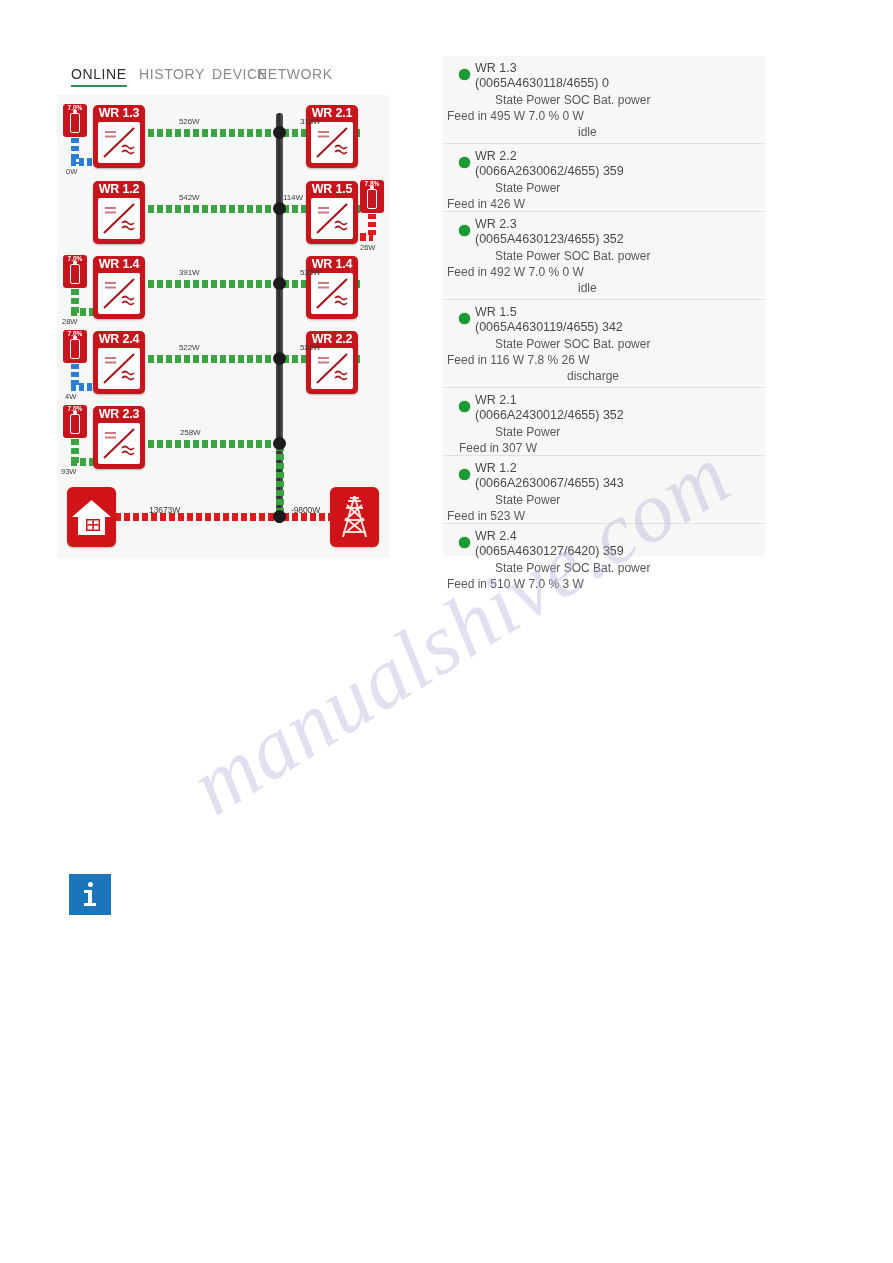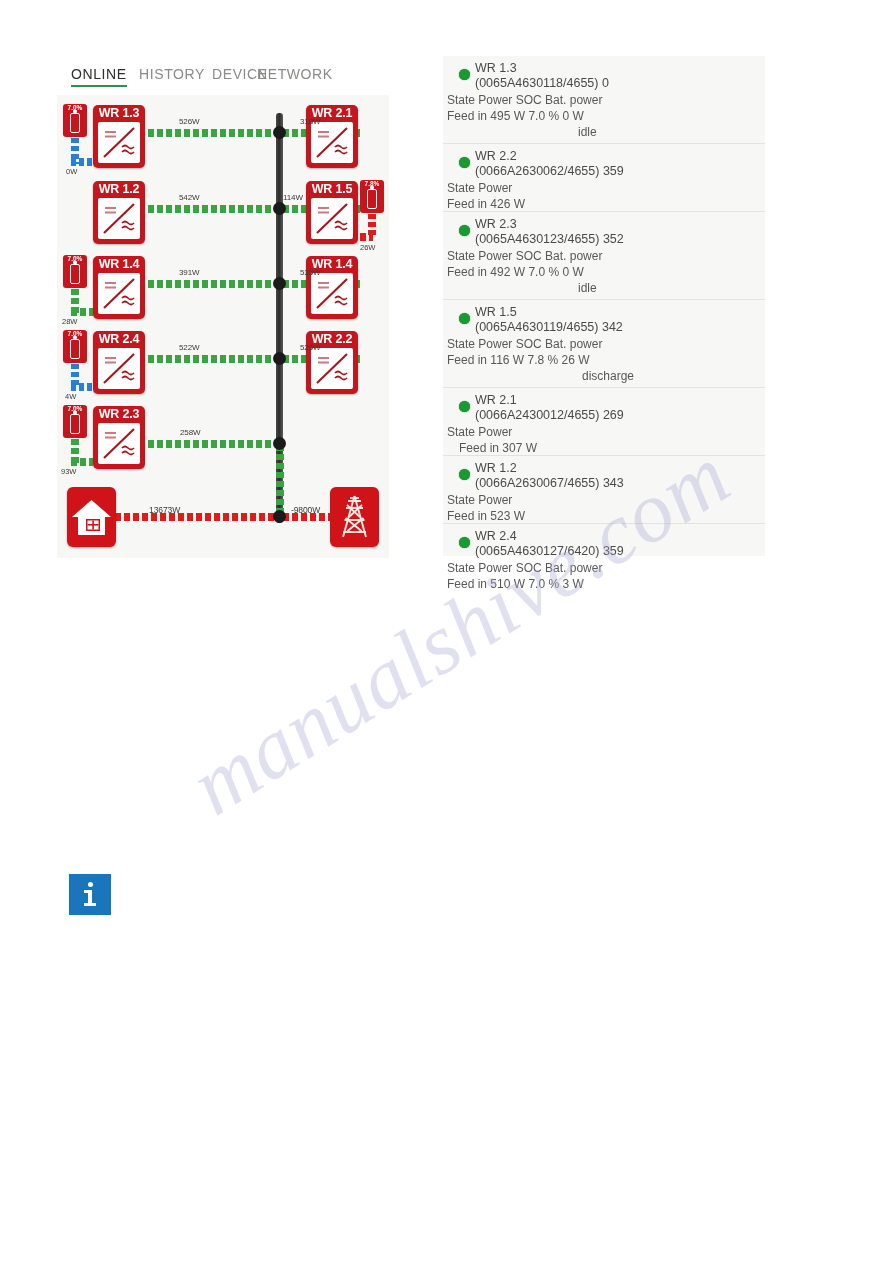--- a/index.html
+++ b/index.html
@@ -240,21 +240,21 @@
     font-size: 12.5px;
     color: #4a4a48;
     white-space: nowrap;
   }
   .dev .hdr, .dev .val {
     position: absolute;
     font-size: 12px;
     color: #585856;
     white-space: nowrap;
   }
-  .dev .hdr { top: 37px; }
+  .dev .hdr { top: 37px; margin-left: 48px; }
   .dev .val { top: 53px; }
   .dev .bstate {
     position: absolute;
     top: 69px;
     font-size: 12px;
     color: #585856;
     white-space: nowrap;
   }
 
   
@@ -563,27 +563,27 @@
       <div class="val" style="left:4px">Feed in 492 W  7.0 % 0 W</div>
       <div class="bstate" style="left:135px">idle</div>
     </div>
 
     <div class="dev" style="top:244px; height:88px">
       <div class="dot"></div>
       <div class="nm">WR 1.5</div>
       <div class="sn">(0065A4630119/4655) 342</div>
       <div class="hdr" style="left:4px">State    Power SOC    Bat. power</div>
       <div class="val" style="left:4px">Feed in 116 W  7.8 %  26 W</div>
-      <div class="bstate" style="left:139px">discharge</div>
+      <div class="bstate" style="left:124px">discharge</div>
     </div>
 
     <div class="dev" style="top:332px; height:68px">
       <div class="dot"></div>
       <div class="nm">WR 2.1</div>
-      <div class="sn">(0066A2430012/4655) 269</div>
+      <div class="sn">(0066A2430012/4655) 352</div>
       <div class="hdr" style="left:4px">State    Power</div>
       <div class="val" style="left:16px">Feed in 307 W</div>
       <div class="bstate" style="left:135px"></div>
     </div>
 
     <div class="dev" style="top:400px; height:68px">
       <div class="dot"></div>
       <div class="nm">WR 1.2</div>
       <div class="sn">(0066A2630067/4655) 343</div>
       <div class="hdr" style="left:4px">State    Power</div>

